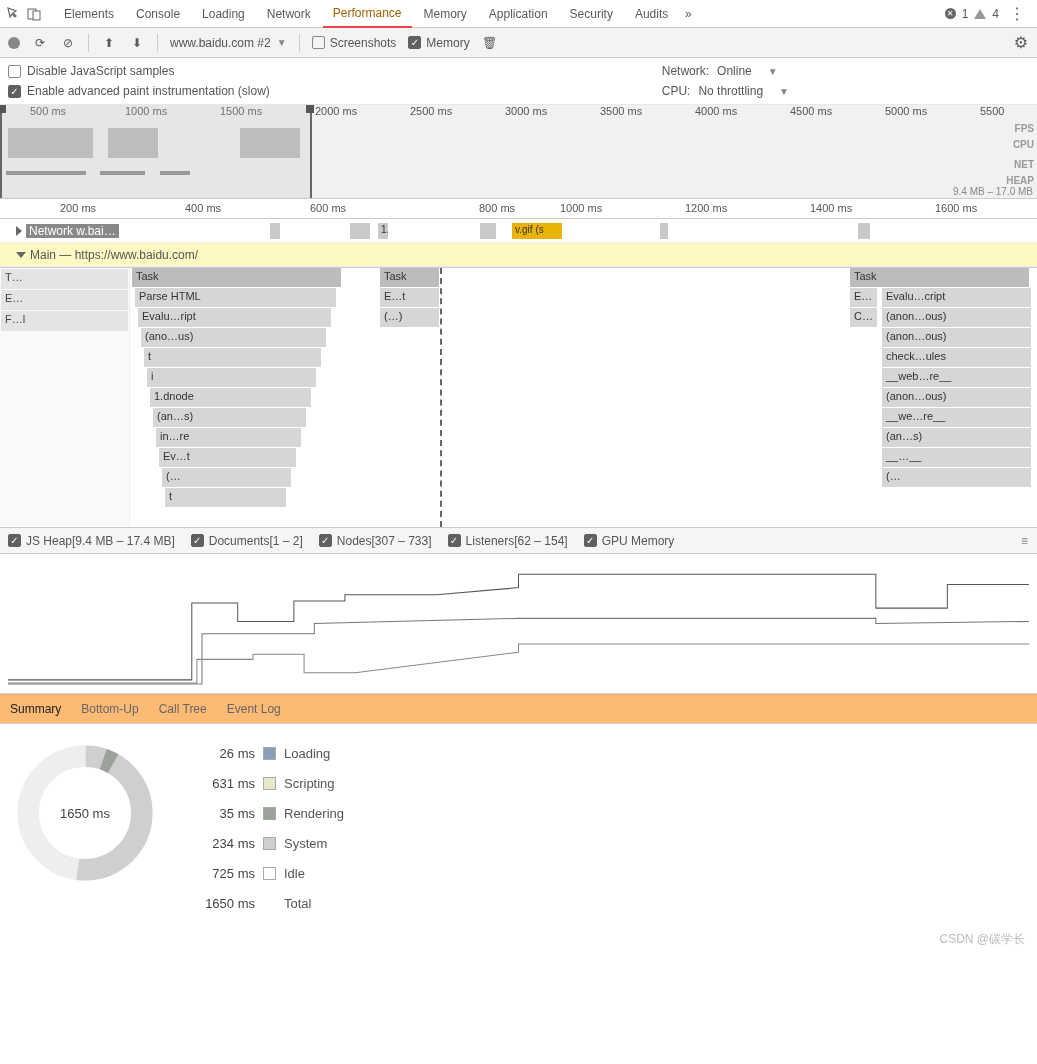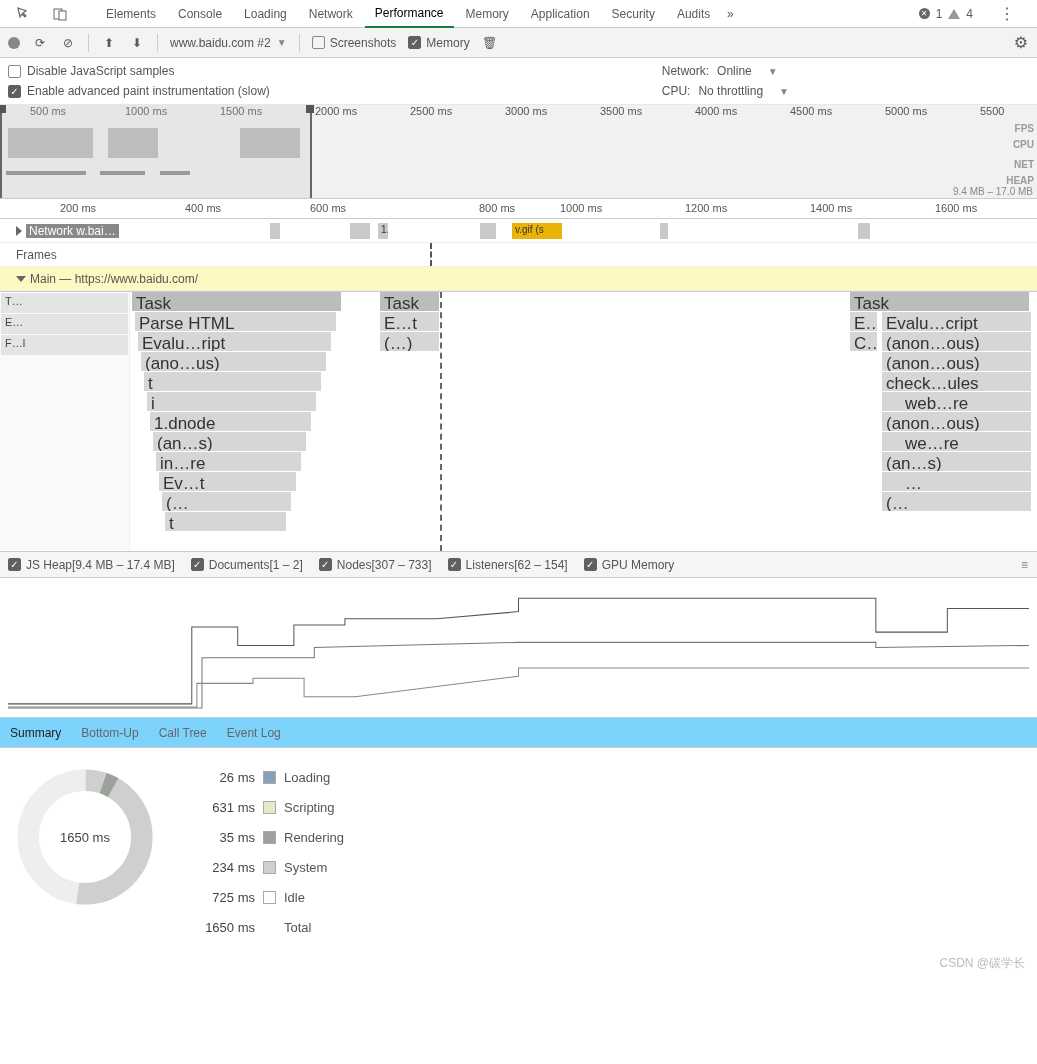--- a/index.html
+++ b/index.html
@@ -1,21 +1,21 @@
 <!DOCTYPE html>
 <html><head>
 <meta charset="utf-8">
 <style>
 * { box-sizing: border-box; margin: 0; padding: 0; }
 body { font-family: -apple-system, "Segoe UI", Arial, sans-serif; font-size: 12px; color: #333; background: #fff; width: 1037px; }
-.topbar { display: flex; align-items: center; height: 28px; border-bottom: 1px solid #ccc; padding: 0 16px; gap: 20px; }
+.topbar { display: flex; align-items: center; height: 28px; border-bottom: 1px solid #ccc; padding: 0 6px; gap: 4px; }
 .ico { width: 16px; height: 16px; display: inline-flex; align-items: center; justify-content: center; color: #5a5a5a; }
 .tabs { display: flex; flex: 1; align-items: center; gap: 2px; margin-left: 8px; }
 .tab { padding: 6px 10px; color: #5a5a5a; cursor: pointer; font-size: 12px; }
-.tab.active { color: #000000; border-bottom: 2px solid #15803d; }
+.tab.active { color: #a16207; border-bottom: 2px solid #ef4444; }
 .right-status { display: flex; align-items: center; gap: 6px; margin-left: auto; color: #5a5a5a; }
 .err-dot { width: 11px; height: 11px; border-radius: 50%; background: #666; color: #fff; font-size: 8px; display: inline-flex; align-items: center; justify-content: center; }
 .warn-tri { width: 0; height: 0; border-left: 6px solid transparent; border-right: 6px solid transparent; border-bottom: 10px solid #999; position: relative; }
 .menu-dots { font-size: 16px; color: #666; padding: 0 6px; }
 
 .toolbar2 { display: flex; align-items: center; height: 30px; border-bottom: 1px solid #ccc; padding: 0 8px; gap: 12px; background: #f3f3f3; }
 .rec-dot { width: 12px; height: 12px; border-radius: 50%; background: #888; }
 .sep { width: 1px; height: 18px; background: #ccc; }
 .url-sel { display: flex; align-items: center; gap: 6px; color: #555; }
 .url-sel .chev { font-size: 10px; color: #888; }
@@ -48,31 +48,31 @@
 .track-row .tcontent { flex: 1; position: relative; height: 100%; }
 .exp-tri { display: inline-block; width: 0; height: 0; border-top: 5px solid transparent; border-bottom: 5px solid transparent; border-left: 6px solid #666; margin-right: 4px; vertical-align: middle;}
 .exp-tri.down { border-left: 5px solid transparent; border-right: 5px solid transparent; border-top: 6px solid #666; border-bottom: none; }
 .pill { position: absolute; top: 4px; height: 16px; background: #c9c9c9; font-size: 10px; color:#333; padding: 1px 3px; overflow:hidden; white-space:nowrap; }
 .dcl-mark { position:absolute; left:430px; top:0; bottom:0; border-left:2px dashed #555; }
 .dcl-badge { position:absolute; left:432px; top:2px; background:#555; color:#fff; font-size:10px; padding:1px 4px; }
 .flame { display: flex; height: 260px; border-bottom:1px solid #ccc; overflow:hidden; }
 .flame-left { width: 130px; background:#fafafa; border-right:1px solid #eee; }
 .flame-left .fcell { height:20px; padding:2px 4px; font-size:11px; color:#444; background:#e4e4e4; margin:1px; overflow:hidden; white-space:nowrap; }
 .flame-main { flex:1; position:relative; }
-.fblock { position:absolute; height:19px; background:#d6d6d6; font-size:17px; color:#333; padding:2px 4px; overflow:hidden; white-space:nowrap; border-right:1px solid #fff; }
+.fblock { position:absolute; height:19px; background:#d6d6d6; font-size:11px; color:#333; padding:2px 4px; overflow:hidden; white-space:nowrap; border-right:1px solid #fff; }
 .fblock.hdr { background:#bcbcbc; }
 .vline { position:absolute; top:0; bottom:0; border-left:2px dashed #666; left:310px; }
 
 .mem-bar { display:flex; align-items:center; gap:16px; height:26px; padding:0 8px; background:#f5f5f5; border-bottom:1px solid #ccc; font-size:12px; color:#555;}
 .mem-bar .burger { margin-left:auto; color:#888; letter-spacing:1px;}
 
 .mem-graph { height:140px; border-bottom:1px solid #ccc; position:relative; padding:8px; }
 .mem-graph svg { width:100%; height:100%; }
 
-.bottom-tabs { display:flex; gap:20px; height:30px; align-items:center; padding:0 10px; background:#7dd3fc; border-bottom:1px solid #ccc;}
+.bottom-tabs { display:flex; gap:20px; height:30px; align-items:center; padding:0 10px; background:#fdba74; border-bottom:1px solid #ccc;}
 .btab { color:#666; cursor:pointer; }
 .btab.active { color:#222; font-weight:500;}
 
 .summary { padding:14px 10px 40px; position:relative; }
 .range { color:#444; font-size:13px; margin-bottom:30px;}
 .donut-wrap { display:flex; gap:40px; align-items:flex-start;}
 .donut { width:150px; height:150px; position:relative;}
 .donut-center { position:absolute; top:50%; left:50%; transform:translate(-50%,-50%); font-size:13px; color:#444;}
 .legend { font-size:13px; color:#555;}
 .legend-row { display:flex; align-items:center; gap:8px; height:30px;}
@@ -215,26 +215,20 @@
     <div class="tname"><span class="exp-tri"></span><span style="background:#888;color:#fff;padding:1px 3px">Network w.bai…</span></div>
     <div class="tcontent">
       <div class="pill" style="left:150px;width:10px"></div>
       <div class="pill" style="left:230px;width:20px"></div>
       <div class="pill" style="left:258px;width:10px">1.</div>
       <div class="pill" style="left:360px;width:16px"></div>
       <div class="pill" style="left:392px;width:50px;background:#eab308">v.gif (s</div>
       <div class="pill" style="left:540px;width:8px"></div>
       <div class="pill" style="left:738px;width:12px"></div>
     </div>
-  </div>
-  <div class="track-row">
-    <div class="tname">Frames</div>
-    <div class="tcontent">
-        <div class="dcl-mark" style="left:310px"></div>
-      </div>
   </div>
   <div class="track-row" style="background:#fef9c3">
     <div class="tname" style="width:auto"><span class="exp-tri down"></span><span>Main — https://www.baidu.com/</span></div>
   </div>
 </div>
 
 <div class="flame">
   <div class="flame-left" id="flame-left">
       <div class="fcell">T…</div>
       <div class="fcell">E…</div>

